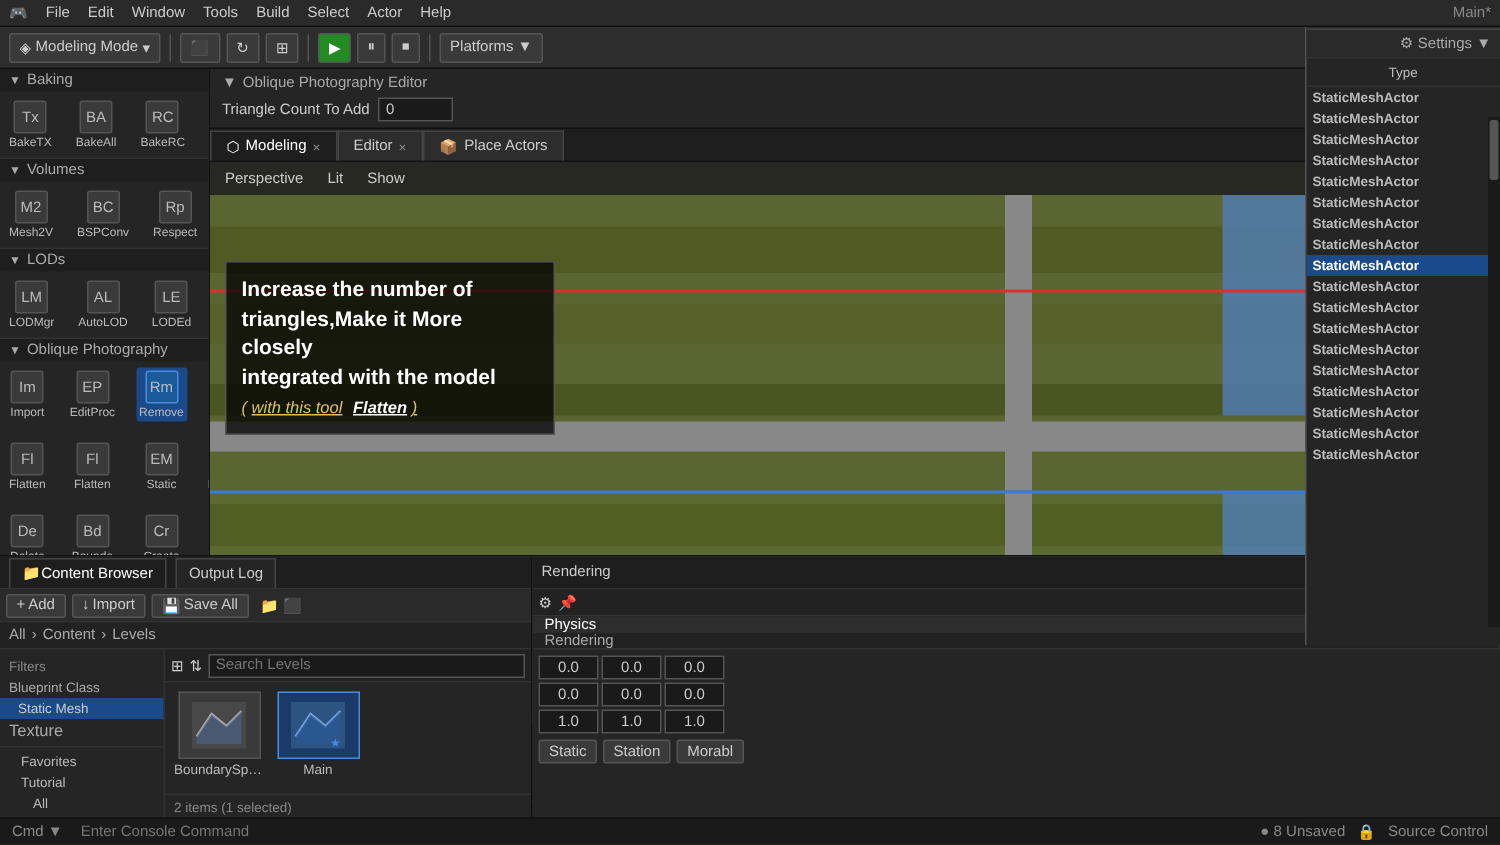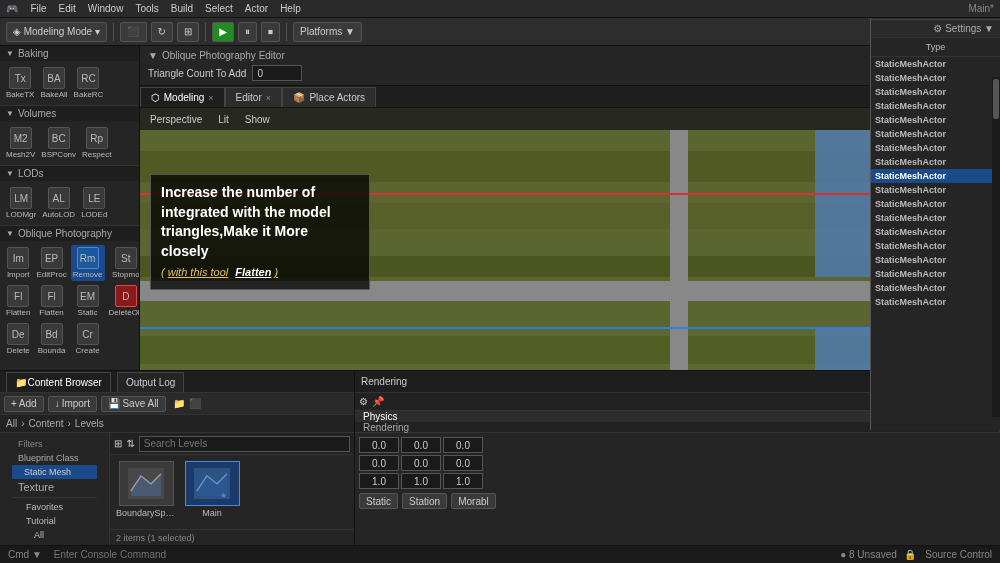--- a/index.html
+++ b/index.html
@@ -73,21 +73,21 @@
       align-items: center;
       gap: 4px;
       cursor: pointer;
       border-top: 1px solid #333;
     }
     .left-section-header:first-child { border-top: none; }
     .section-arrow { font-size: 8px; }
     .left-tools-grid {
       display: grid;
       grid-template-columns: repeat(4, 1fr);
-      gap: 2px;
+      gap: 12px;
       padding: 4px;
       text-align: right;
     }
     .tool-item {
       display: flex;
       flex-direction: column;
       align-items: center;
       font-size: 8px;
       color: #bbb;
       cursor: pointer;
@@ -329,21 +329,21 @@
     .cb-path span { cursor: pointer; }
     .cb-main {
       display: flex;
       flex: 1;
       overflow: hidden;
     }
     .cb-sidebar {
       width: 110px;
       border-right: 1px solid #333;
       overflow-y: auto;
-      padding: 4px 12px;
+      padding: 4px 0;
     }
     .cb-tree-item {
       padding: 2px 6px 2px 14px;
       font-size: 9px;
       color: #bbb;
       cursor: pointer;
       white-space: nowrap;
     }
     .cb-tree-item.indent-1 { padding-left: 22px; }
     .cb-content-area {
@@ -795,22 +795,22 @@
 
             <div style="position:absolute; bottom:10%; left:0; right:0; height:20px; background:#888;"></div>
 
             <div style="position:absolute; top:0; bottom:0; right:25%; width:18px; background:#888;"></div>
 
             <div style="position:absolute; top:0; right:0; width:55px; height:60%; background:#5080c0; opacity:0.75;"></div>
           </div>
 
           <div class="annotation-box">
             <div>Increase the number of</div>
+            <div>triangles,Make it More closely</div>
             <div>integrated with the model</div>
-            <div>triangles,Make it More closely</div>
             <div class="annotation-sub">
               <span>(</span>
               <span style="text-decoration:underline;">with this tool</span>
               <span style="color:#fff; font-weight:bold; margin-left:4px;">Flatten</span>
               <span>)</span>
             </div>
           </div>
         </div>
 
         <div style="position:absolute; bottom:0; left:0; right:0;">

